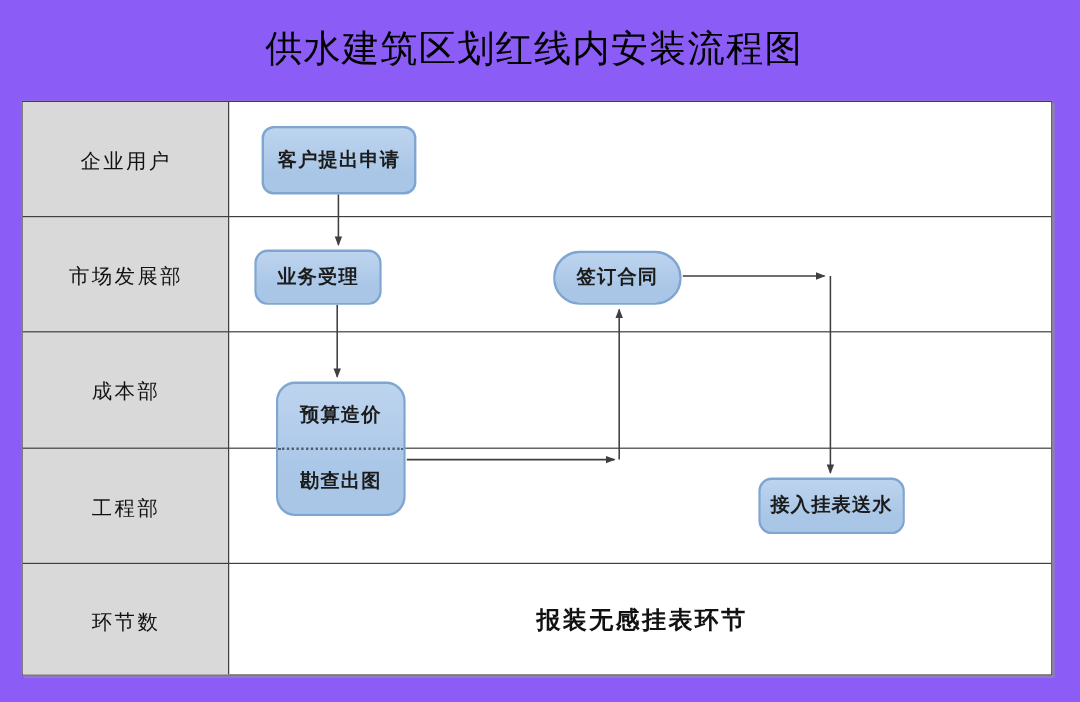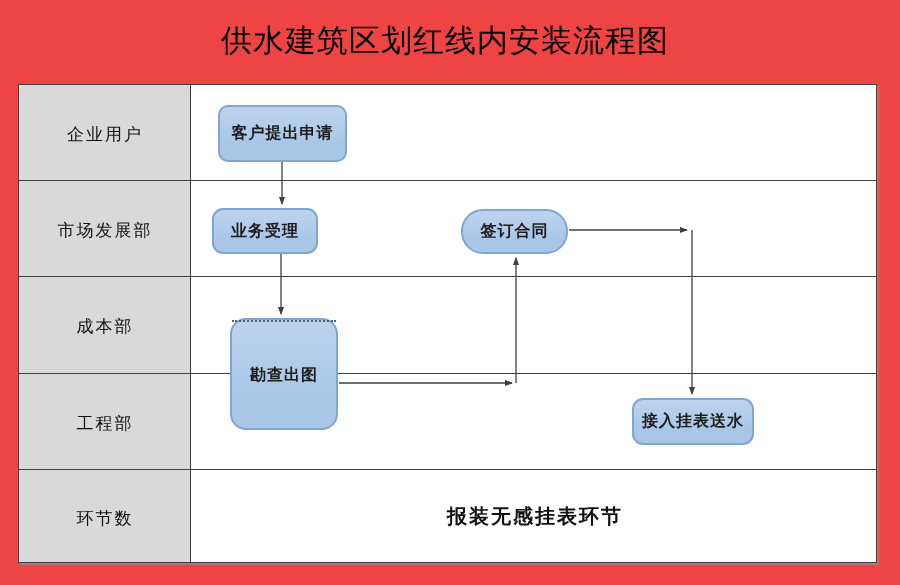--- a/index.html
+++ b/index.html
@@ -1,17 +1,17 @@
 <!DOCTYPE html>
 <html style="--box-fill: #a9c6e7; --box-border: #7fa6d1; --lane-fill: #d9d9d9; --table-border: #404040; --arrow: #3f3f3f;"><head>
 <meta charset="utf-8">
 <style>
   html,body{margin:0;padding:0;background:#fff;}
   .stage{
-    position:relative;width:900px;height:585px;background:#ef4444;overflow:hidden;
+    position:relative;width:900px;height:585px;background:#8b5cf6;overflow:hidden;
     font-family:"Liberation Serif","DejaVu Serif",serif;color:#1a1a1a;
   }
   .page-title{
     position:absolute;left:0;top:21px;width:890px;height:40px;
     text-align:center;font-size:31px;font-weight:400;color:#000;
     letter-spacing:1px;line-height:40px;
   }
   .table-outer{
     position:absolute;left:18px;top:84px;width:859px;height:479px;
     border:1px solid var(--table-border,#404040);
@@ -99,20 +99,21 @@
 
   <div class="node" style="left:212px;top:208px;width:106px;height:46px;border-radius:11px">
     <span>业务受理</span>
   </div>
 
   <div class="node" style="left:461px;top:209px;width:107px;height:45px;border-radius:22px">
     <span>签订合同</span>
   </div>
 
   <div class="node node-split" style="left:230px;top:318px;width:108px;height:112px;border-radius:16px">
+    <div class="half">预算造价</div>
     <div class="divider"></div>
     <div class="half">勘查出图</div>
   </div>
 
   <div class="node" style="left:632px;top:398px;width:122px;height:47px;border-radius:11px">
     <span>接入挂表送水</span>
   </div>
 
 </div>
 

